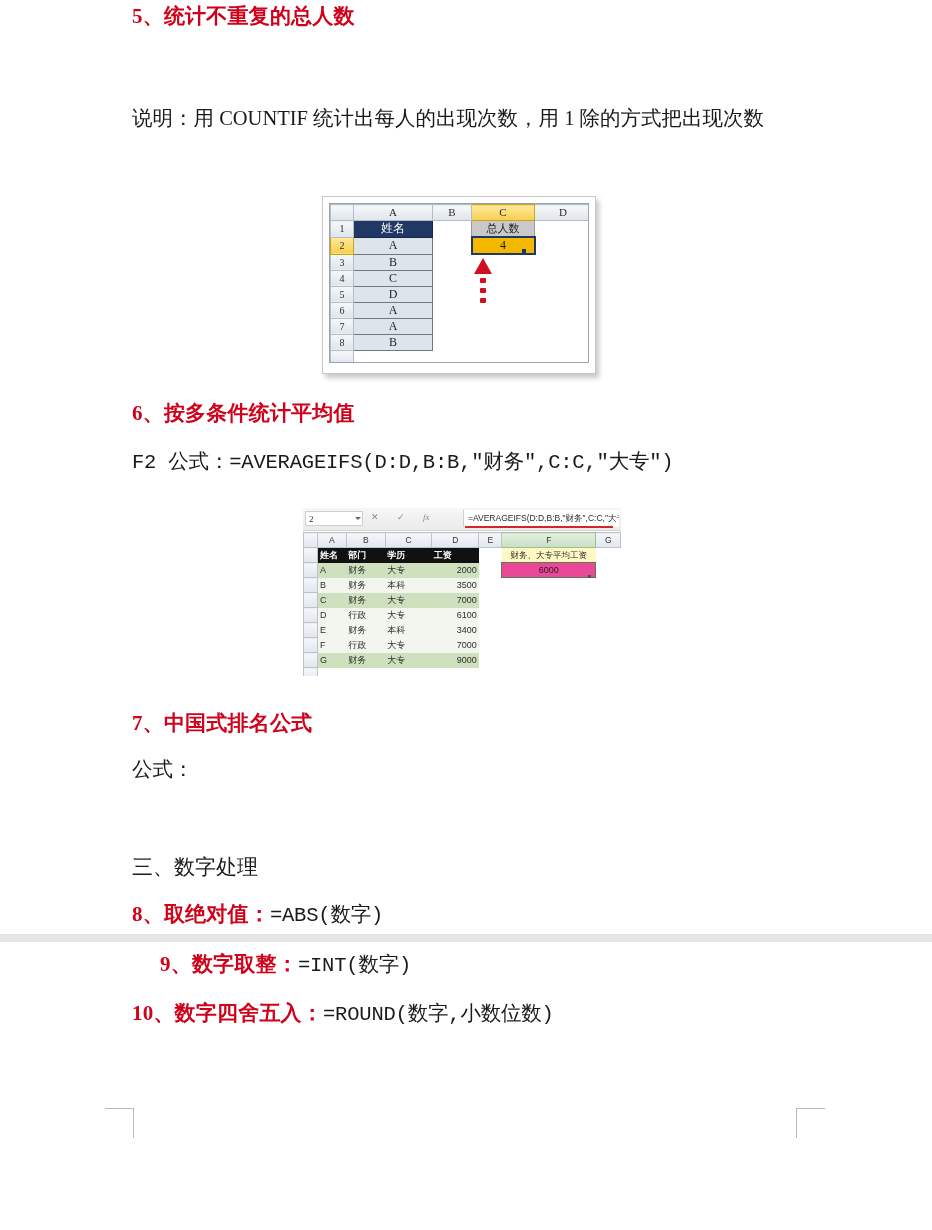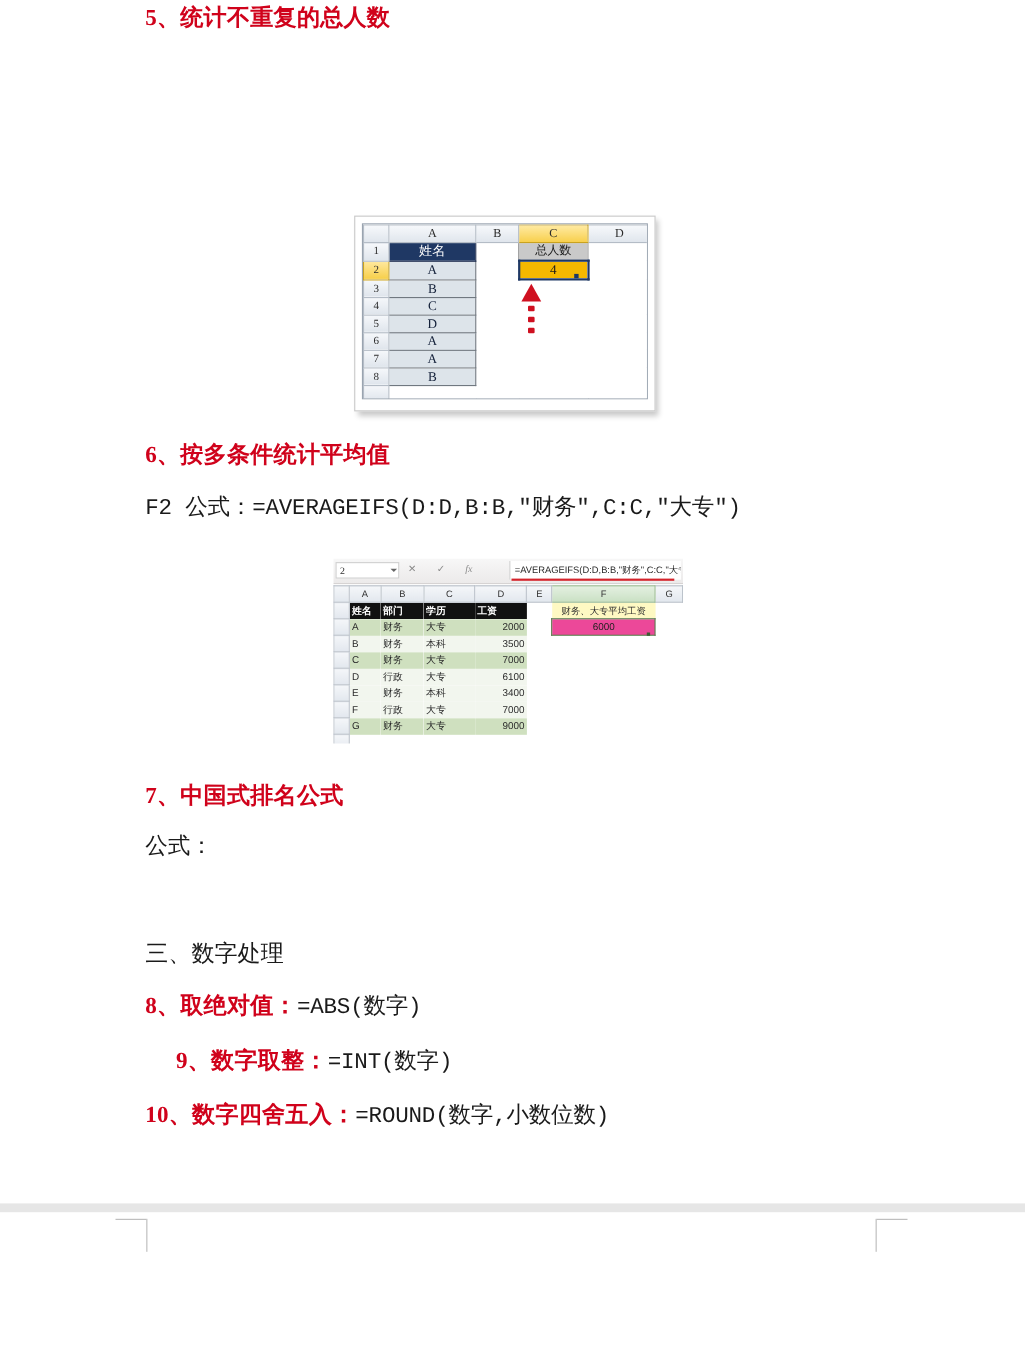--- a/index.html
+++ b/index.html
@@ -12,21 +12,21 @@
     height: 1230px;
     position: relative;
     font-family: "Liberation Serif", "DejaVu Serif", serif;
     overflow: hidden;
   }
 
   .page {
     position: absolute;
     left: 0; top: 0;
     width: 932px;
-    height: 1102px;
+    height: 942px;
     background: #fff;
   }
 
   .heading-red {
     color: #d0021b;
     font-weight: bold;
     font-size: 21px;
     letter-spacing: 0.2px;
     line-height: 1.2;
     white-space: nowrap;
@@ -320,20 +320,21 @@
 </head>
 <body>
 
 <div class="page">
 
   <div class="row-line" style="left:132px; top:4px;">
     <span class="heading-red">5、</span><span class="heading-red">统计不重复的总人数</span>
   </div>
 
 
+  <div class="row-line para" style="left:132px; top:105px;">说明：用 COUNTIF 统计出每人的出现次数，用 1 除的方式把出现次数</div>
 
   <div class="xl1-wrap">
     <div class="xl1-inner">
       <table class="xl1">
         <tbody>
             <tr>
           <td class="rowhdr" style="width:22px;"></td>
           <td class="colhdr" style="width:78px;">A</td>
           <td class="colhdr" style="width:38px;">B</td>
           <td class="colhdr-active" style="width:62px;">C</td>

